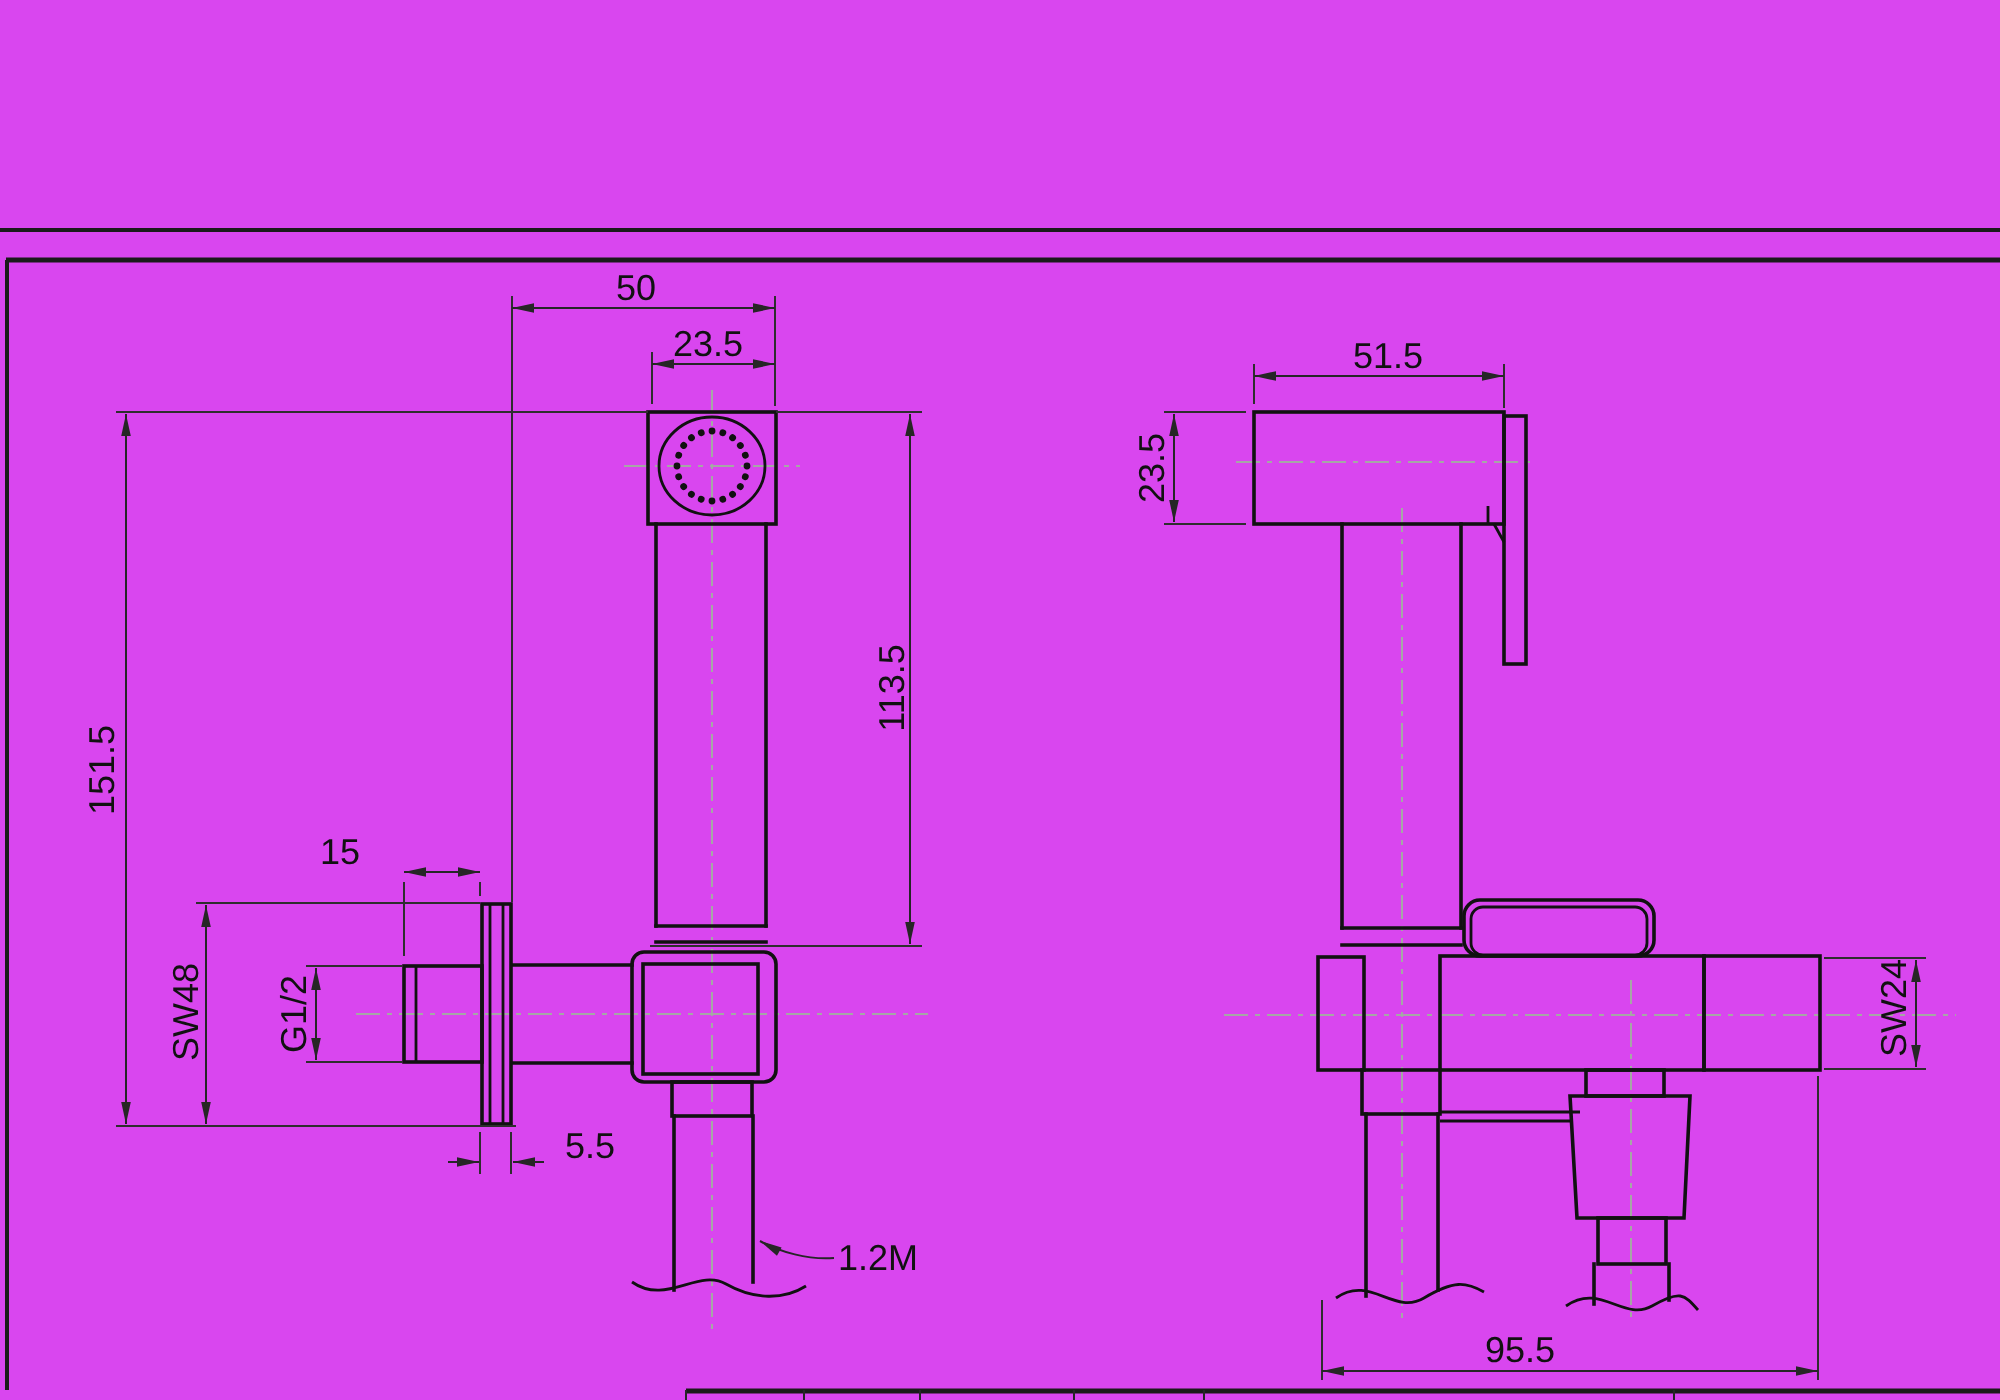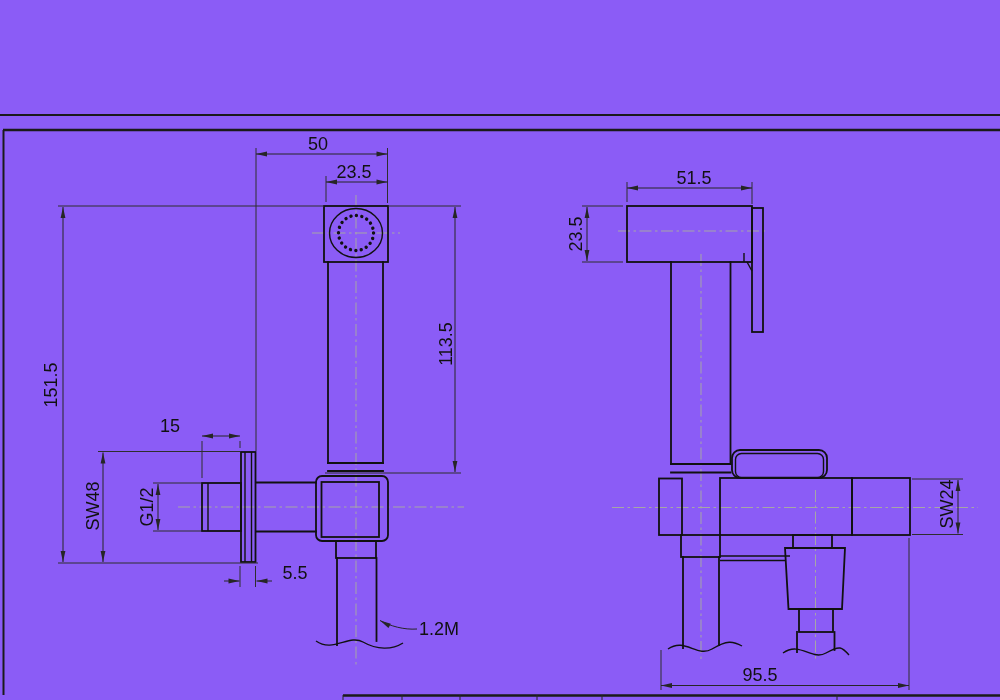--- a/index.html
+++ b/index.html
@@ -1,16 +1,16 @@
 <!DOCTYPE html>
 <html><head>
 <meta charset="utf-8">
 <style>
   html,body{margin:0;padding:0;background:#ffffff;}
-  .stage{position:relative;width:1000px;height:700px;background:#8b5cf6;overflow:hidden;
+  .stage{position:relative;width:1000px;height:700px;background:#d946ef;overflow:hidden;
          font-family:"Liberation Sans", sans-serif;}
   svg{position:absolute;left:0;top:0;}
   .obj{stroke:#111111;stroke-width:1.8;fill:none;stroke-linecap:square;}
   .obj-thin{stroke:#111111;stroke-width:1.4;fill:none;}
   .frame{stroke:#1a1a1a;stroke-width:2;fill:none;}
   .frame-thick{stroke:#1a1a1a;stroke-width:2.6;fill:none;}
   .dim{stroke:#262626;stroke-width:1;fill:none;}
   .ext{stroke:#2e2e2e;stroke-width:1;fill:none;}
   .cl{stroke:#a6a6a6;stroke-width:1;fill:none;stroke-dasharray:12 3.5 2.5 3.5;}
   .dots{stroke:#111111;stroke-width:3.4;fill:none;stroke-dasharray:0.01 5.48;stroke-linecap:round;}

